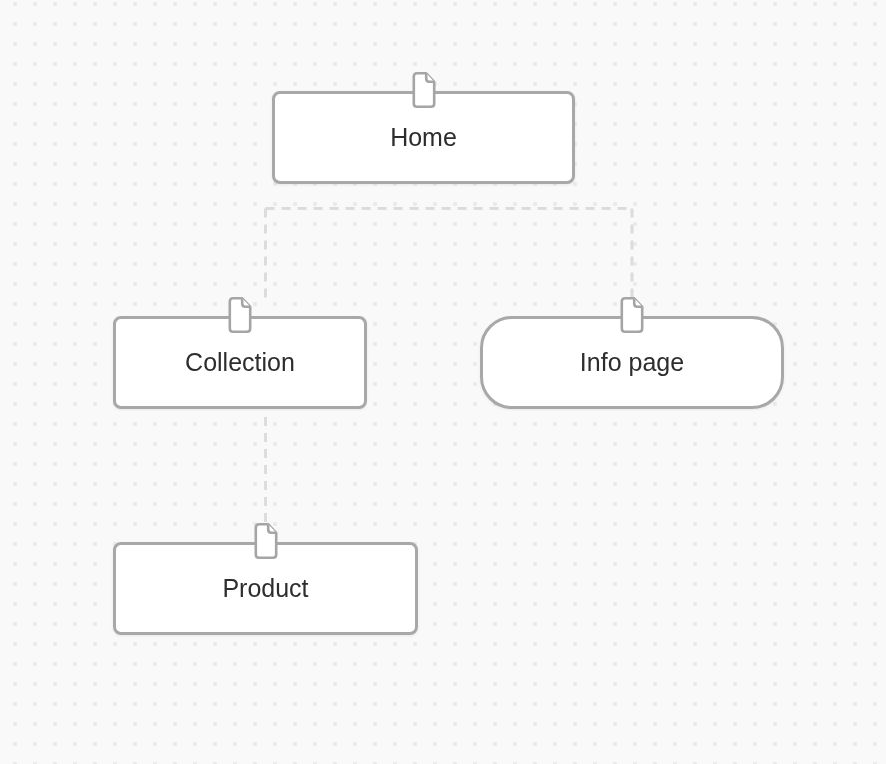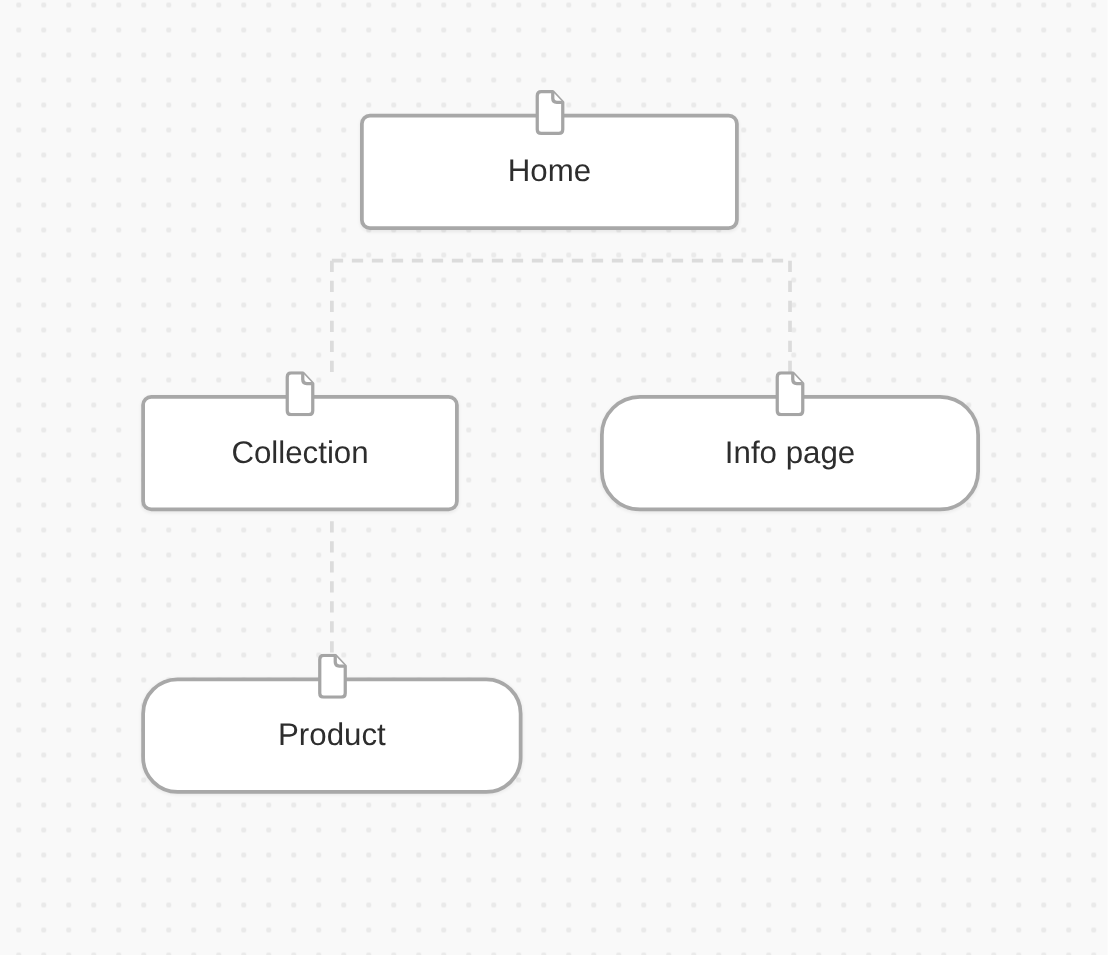--- a/index.html
+++ b/index.html
@@ -60,24 +60,24 @@
     left: 50%;
     margin-left: -13px;
     width: 26px;
     height: 36px;
     z-index: 3;
   }
   .page-icon svg {
     display: block;
   }
   
-  .node-home       { left: 288px; top:  91px; width: 303px; height: 93px; }
+  .node-home       { left: 272px; top:  91px; width: 303px; height: 93px; }
   .node-collection { left: 113px; top: 316px; width: 254px; height: 93px; }
   .node-info-page  { left: 480px; top: 316px; width: 304px; height: 93px; border-radius: 32px; }
-  .node-product    { left: 113px; top: 542px; width: 305px; height: 93px; border-radius: 29px; }
+  .node-product    { left: 113px; top: 542px; width: 305px; height: 93px; }
 </style>
 </head>
 <body>
 
 <div class="canvas">
 
   <svg class="connectors" viewBox="0 0 886 764" xmlns="http://www.w3.org/2000/svg">
 
     <path d="M265.5 208.5 H632"></path>
 

